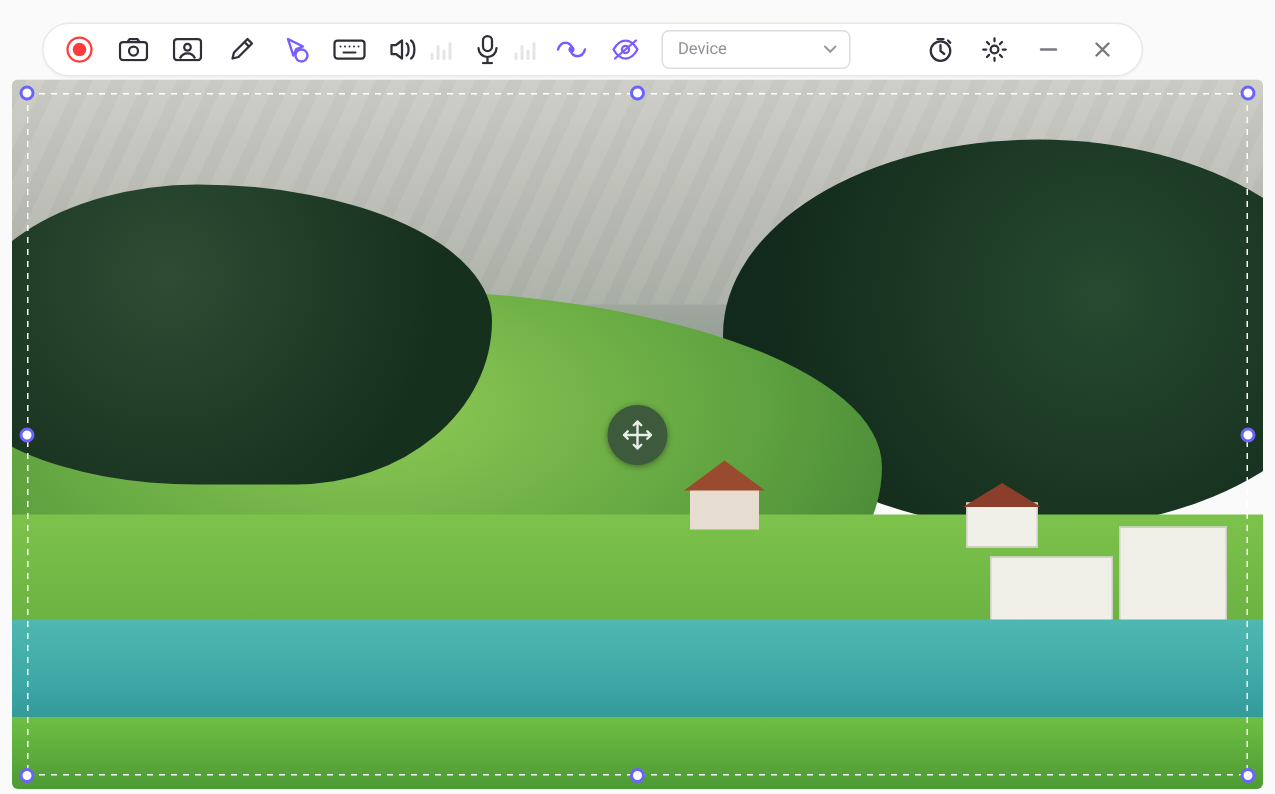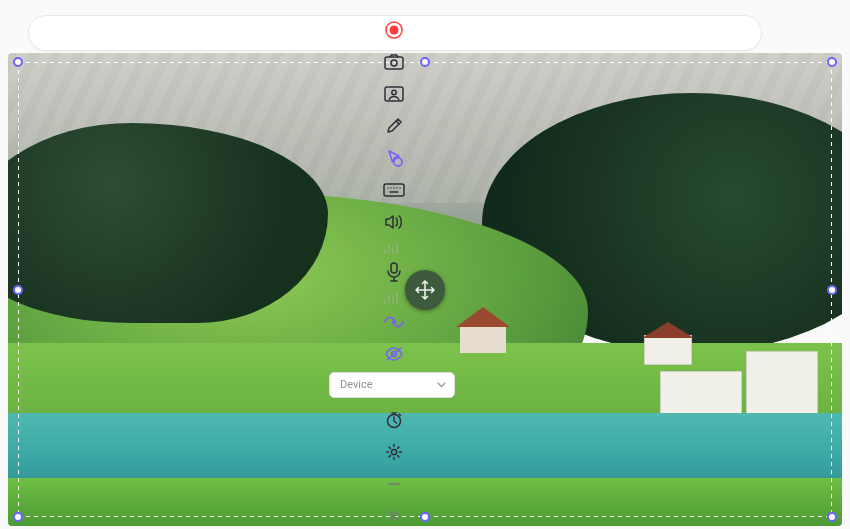--- a/index.html
+++ b/index.html
@@ -5,21 +5,20 @@
   html,body{margin:0;padding:0;width:850px;height:529px;font-family:-apple-system,BlinkMacSystemFont,"Segoe UI",Roboto,Arial,sans-serif;background:#fafafa;overflow:hidden;}
   .page{position:relative;width:850px;height:529px;}
 
   
   .toolbar{
     position:absolute;left:28px;top:15px;width:714px;height:34px;
     background:#fff;border:1px solid #e8e8e8;border-radius:22px;
     display:flex;align-items:center;padding:0 10px 0 8px;gap:4px;
     box-shadow:0 1px 2px rgba(0,0,0,.04);
     z-index:10;
-    flex-direction:column;
   }
   .tbtn{
     width:32px;height:28px;display:flex;align-items:center;justify-content:center;
     border-radius:6px;cursor:pointer;position:relative;flex:0 0 auto;
   }
   .bars{display:flex;align-items:flex-end;gap:2px;height:14px;margin-left:-2px;margin-right:4px;opacity:.35;flex:0 0 auto;}
   .bars span{width:2px;background:#b6b6bc;border-radius:1px;}
   .bars span:nth-child(1){height:5px;}
   .bars span:nth-child(2){height:10px;}
   .bars span:nth-child(3){height:7px;}

